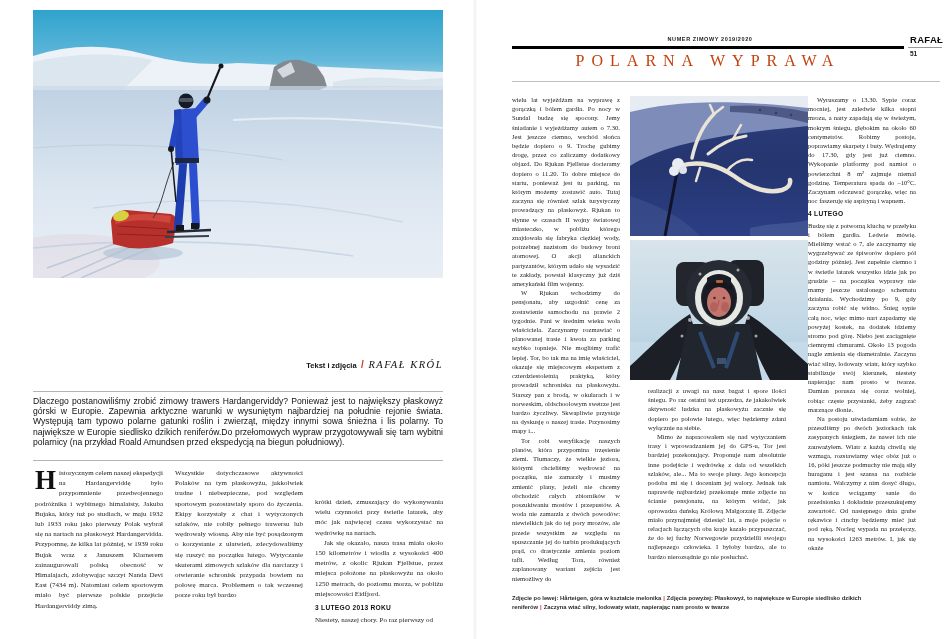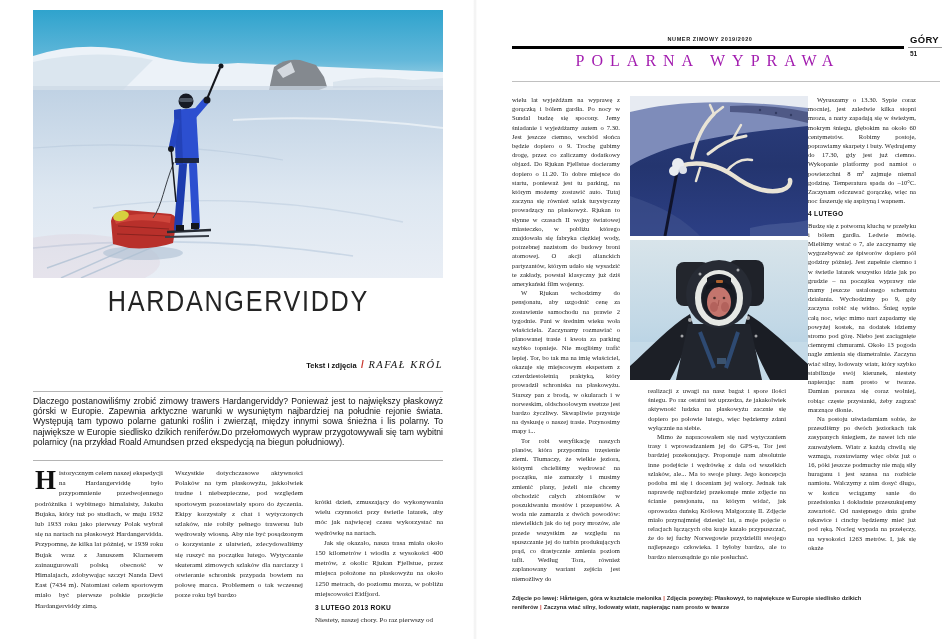--- a/index.html
+++ b/index.html
@@ -30,21 +30,21 @@
   .lcol p{margin:0;}
   .dropcap{float:left;font-size:27px;line-height:22px;font-weight:700;padding:1px 3px 0 0;color:#111;}
   .subhead{font-family:"Liberation Sans",sans-serif;font-weight:700;font-size:6.6px;
            letter-spacing:.3px;color:#111;margin:4px 0 2px 0;text-align:left;}
   .ind{text-indent:9px;}
   
   .issue{left:512px;top:36px;width:396px;text-align:center;font-family:"Liberation Sans",sans-serif;
          font-weight:700;font-size:5.5px;letter-spacing:.6px;color:#222;}
   .hdr-thick{left:512px;top:46px;width:392px;}
   .section-title{left:512px;top:52px;width:392px;text-align:center;font-family:"Liberation Serif",serif;
-         font-size:16px;letter-spacing:7px;color:#a21caf;}
+         font-size:16px;letter-spacing:7px;color:#c2410c;}
   .hdr-thin{left:512px;top:81px;width:428px;background:#c0c0c0;}
   .brand{left:910px;top:34px;width:32px;text-align:left;font-family:"Liberation Sans",sans-serif;
          font-weight:700;font-size:9.5px;letter-spacing:.3px;color:#0d0d0d;}
   .brand-rule{left:908px;top:47px;width:34px;background:#9a9a9a;}
   .pageno{left:910px;top:50px;font-family:"Liberation Sans",sans-serif;font-weight:700;
           font-size:6.5px;color:#1a1a1a;}
   .rcol{top:95px;font-size:6.6px;line-height:9.2px;text-align:justify;overflow:hidden;}
   .rcol p{margin:0;}
   .photo{overflow:hidden;background:#2b3d7f;}
   .caption{left:512px;top:594px;width:396px;font-family:"Liberation Sans",sans-serif;
@@ -111,21 +111,20 @@
         <circle cx="188" cy="56" r="2.5" fill="#14161c"></circle>
         <path d="M138,138 L143,192" stroke="#14161c" stroke-width="1.5"></path>
         <path d="M134,222 L178,220" stroke="#262b33" stroke-width="2.5"></path>
         <path d="M132,227 L176,226" stroke="#3a4049" stroke-width="2"></path>
         <rect x="143" y="215" width="8" height="6" fill="#14161c"></rect>
         <rect x="158" y="213" width="8" height="6" fill="#14161c"></rect>
       </svg>
     </figure>
 
     <div class="abs title-block">
-      <div><span class="title-l2">HARDANGERVIDDY</span></div>
     </div>
 
     <div class="abs byline">
       <span class="lbl">Tekst i zdjęcia</span>
       <span class="sep">/</span>
       <span class="auth">RAFAŁ KRÓL</span>
     </div>
 
     <div class="abs rule-thin" style="left:33px;top:391px;width:410px;"></div>
     <p class="abs intro" style="margin:0;">Dlaczego postanowiliśmy zrobić zimowy trawers Hardangerviddy? Ponieważ jest to największy płaskowyż górski w Europie. Zapewnia arktyczne warunki w wysuniętym najbardziej na południe rejonie świata. Występują tam typowo polarne gatunki roślin i zwierząt, między innymi sowa śnieżna i lis polarny. To największe w Europie siedlisko dzikich reniferów.Do przełomowych wypraw przygotowywali się tam wybitni polarnicy (na przykład Roald Amundsen przed ekspedycją na biegun południowy).</p>
@@ -146,21 +145,21 @@
   </section>
 
   <div class="gutter"></div>
 
   <section>
 
     <div class="abs issue">NUMER ZIMOWY 2019/2020</div>
     <div class="abs rule-thick hdr-thick"></div>
     <div class="abs section-title">POLARNA WYPRAWA</div>
     <div class="abs rule-thin hdr-thin"></div>
-    <div class="abs brand">GÓRY</div>
+    <div class="abs brand">RAFAŁ</div>
     <div class="abs rule-thin brand-rule"></div>
     <div class="abs pageno">51</div>
 
     <div class="abs rcol" style="left:512px;width:108px;height:492px;">
       <p>wielu lat wyjeżdżam na wyprawę z gorączką i bólem gardła. Po nocy w Sundal budzę się spocony. Jemy śniadanie i wyjeżdżamy autem o 7.30. Jest jeszcze ciemno, wschód słońca będzie dopiero o 9. Trochę gubimy drogę, przez co zaliczamy dodatkowy objazd. Do Rjukan Fjellstue docieramy dopiero o 11.20. To dobre miejsce do startu, ponieważ jest tu parking, na którym możemy zostawić auto. Tutaj zaczyna się również szlak turystyczny prowadzący na płaskowyż. Rjukan to słynne w czasach II wojny światowej miasteczko, w pobliżu którego znajdowała się fabryka ciężkiej wody, potrzebnej nazistom do budowy broni atomowej. O akcji alianckich partyzantów, którym udało się wysadzić te zakłady, powstał klasyczny już dziś amerykański film wojenny.</p>
       <p class="ind">W Rjukan wchodzimy do pensjonatu, aby uzgodnić cenę za zostawienie samochodu na prawie 2 tygodnie. Pani w średnim wieku woła właściciela. Zaczynamy rozmawiać o planowanej trasie i kwota za parking szybko topnieje. Nie mogliśmy trafić lepiej. Tor, bo tak ma na imię właściciel, okazuje się miejscowym ekspertem z czterdziestoletnią praktyką, który prowadził schroniska na płaskowyżu. Starszy pan z brodą, w okularach i w norweskim, oldschoolowym swetrze jest bardzo życzliwy. Skwapliwie przystaje na dyskusję o naszej trasie. Przynosimy mapy i...</p>
       <p class="ind">Tor robi weryfikację naszych planów, która przypomina trzęsienie ziemi. Tłumaczy, że wielkie jeziora, którymi chcieliśmy wędrować na początku, nie zamarzły i musimy zmienić plany, jeżeli nie chcemy obchodzić całych zbiorników w poszukiwaniu mostów i przepustów. A woda nie zamarzła z dwóch powodów: niewielkich jak do tej pory mrozów, ale przede wszystkim ze względu na spuszczanie jej do turbin produkujących prąd, co drastycznie zmienia poziom tafli. Według Tora, również zaplanowany wariant zejścia jest niemożliwy do</p>
     </div>
 
     <figure class="abs photo" style="left:630px;top:96px;width:178px;height:140px;margin:0;">

